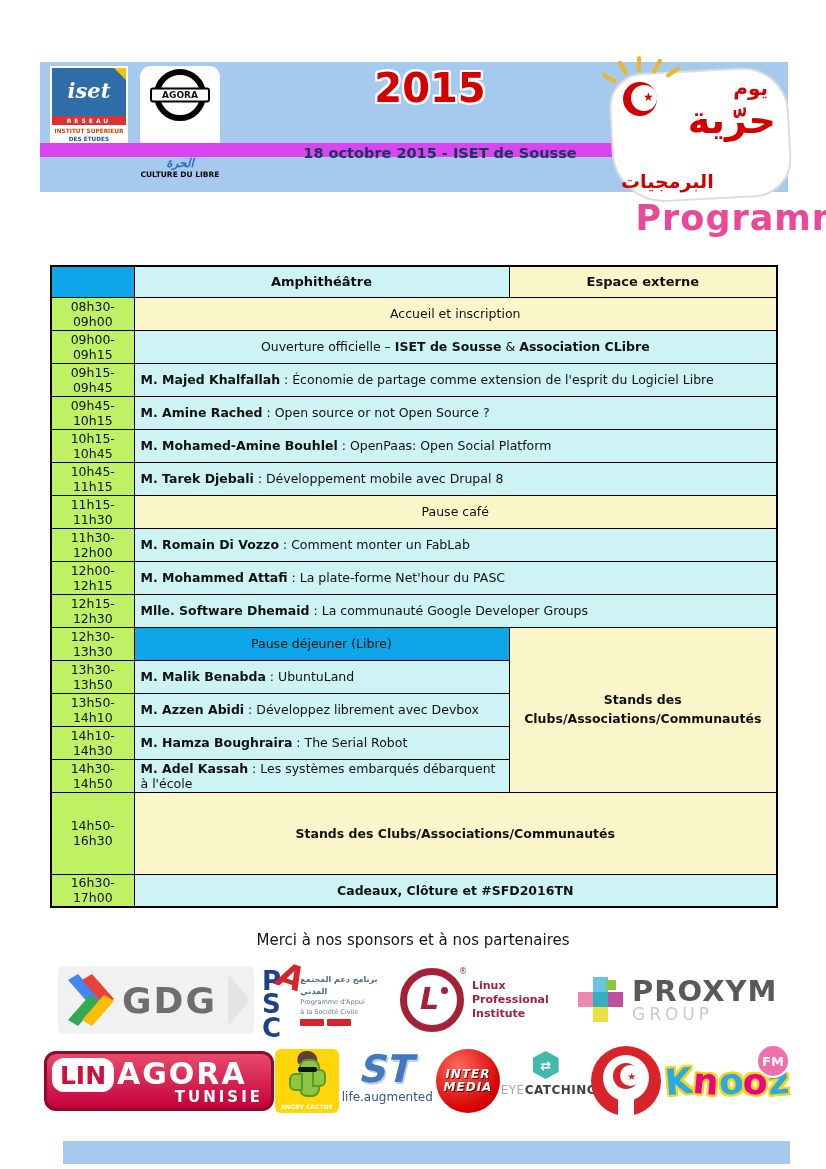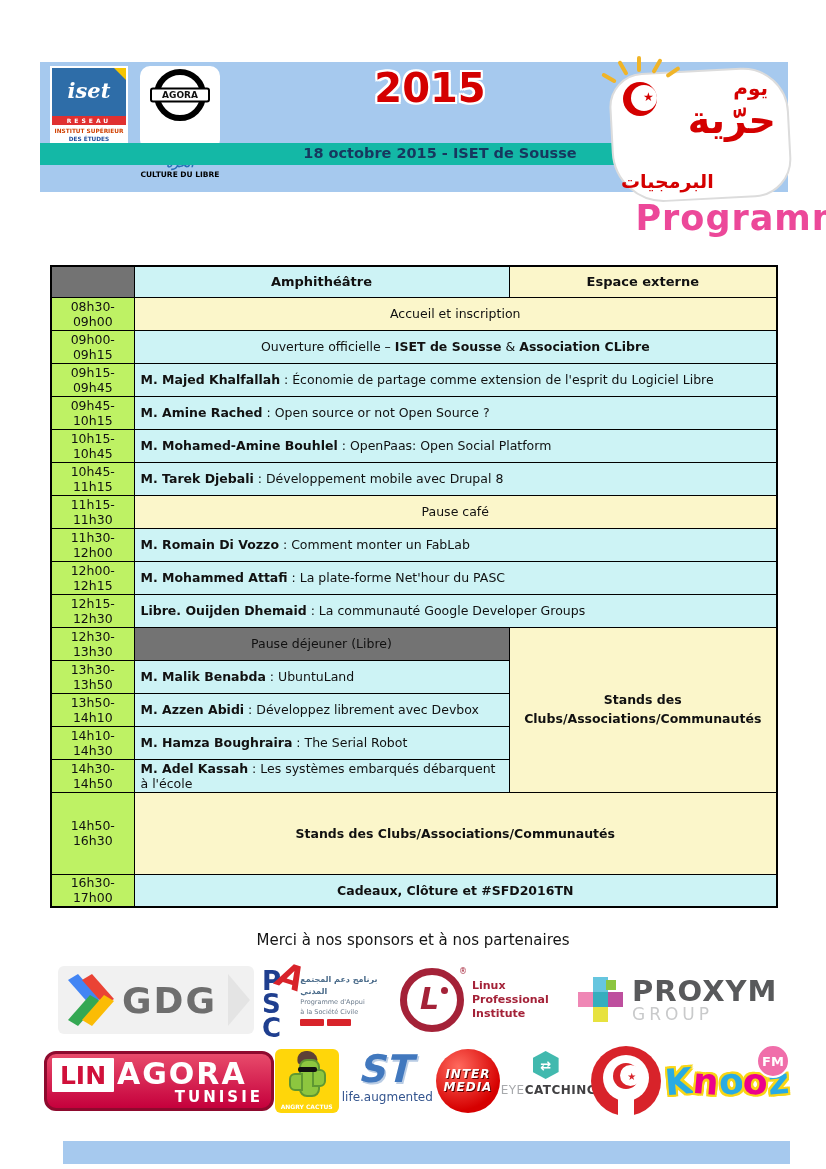--- a/index.html
+++ b/index.html
@@ -1,21 +1,21 @@
 <!DOCTYPE html>
 <html><head>
 <meta charset="utf-8">
 <style>
   html,body{margin:0;padding:0;background:#fff;}
   .page{position:relative;width:826px;height:1169px;background:#fff;overflow:hidden;
         font-family:"DejaVu Sans",sans-serif;color:#111;}
 
   
   .header-band{position:absolute;left:40px;top:62px;width:748px;height:130px;background:#A6C9EE;}
-  .date-strip{position:absolute;left:0;top:81px;width:100%;height:22px;background:#14b8a6;}
+  .date-strip{position:absolute;left:0;top:81px;width:100%;height:14px;background:#d946ef;}
   .date-text{position:absolute;left:120px;top:2px;width:560px;text-align:center;
              font-size:14.5px;font-weight:bold;color:#17375E;}
   .outline-white{text-shadow:-2px -2px 0 #fff,2px -2px 0 #fff,-2px 2px 0 #fff,2px 2px 0 #fff,
                  0 -2px 0 #fff,0 2px 0 #fff,-2px 0 0 #fff,2px 0 0 #fff;}
   .header-title{position:absolute;left:180px;top:6px;width:420px;text-align:center;line-height:1.15;}
   .t1{font-size:28px;font-weight:bold;color:#F2CF3C;letter-spacing:0.5px;}
   .t2{font-size:40px;font-weight:bold;color:#D40000;margin-top:-3px;}
 
   
   .iset{position:absolute;left:10px;top:4px;width:78px;height:84px;background:#fff;padding:2px;box-sizing:border-box;}
@@ -51,21 +51,21 @@
   .prog-title{position:absolute;left:0;top:198px;width:100%;text-align:right;
               font-size:35px;font-weight:bold;color:#ec4899;letter-spacing:1px;margin-left:48px;}
 
   
   .sched-wrap{position:absolute;left:50px;top:265px;width:726px;}
   table.sched{border-collapse:collapse;width:100%;table-layout:fixed;border:2px solid #000;}
   .sched th,.sched td{border:1px solid #000;font-size:12.5px;padding:0 6px;box-sizing:border-box;}
   .sched th{height:31px;font-size:13px;}
   .sched td{height:33px;}
   .time-cell{background:#bef264;text-align:center;font-size:11.5px;padding:0 2px;}
-  .bg-cyan{background:#CDF3F5;} .bg-yellow{background:#FBF6CA;} .bg-white{background:#737373;margin-left:12px;}
+  .bg-cyan{background:#CDF3F5;} .bg-yellow{background:#FBF6CA;} .bg-white{background:#0ea5e9;margin-left:12px;}
   .align-center{text-align:center;} .align-left{text-align:left;padding-left:10px;}
   .seg-bold{font-weight:bold;}
   td.merged{font-weight:bold;text-align:center;line-height:1.5;}
 
   
   .sponsors-title{position:absolute;left:0;top:931px;width:100%;text-align:center;font-size:15px;color:#141414;}
   .sp-row1{position:absolute;left:58px;top:960px;width:700px;height:80px;display:flex;align-items:center;justify-content:space-between;}
   .sp-row2{position:absolute;left:44px;top:1044px;width:748px;height:74px;display:flex;align-items:center;justify-content:space-between;}
 
   
@@ -96,21 +96,21 @@
   
   .proxym{width:180px;height:58px;display:flex;align-items:center;gap:8px;}
   .px-ico{position:relative;width:46px;height:46px;flex:none;}
   .px-sq{position:absolute;width:15px;height:15px;}
   .px-text .px-main{font-size:29px;font-weight:bold;color:#58595B;letter-spacing:1px;line-height:1;}
   .px-text .px-sub{font-size:17px;color:#C9CACB;letter-spacing:4px;line-height:1;}
 
   
   .lina{position:relative;width:230px;height:60px;background:linear-gradient(180deg,#E84B6B,#C5003C);
         border:3px solid #8E0A2E;border-radius:12px;box-sizing:border-box;flex:none;}
-  .lina-lin{position:absolute;left:5px;top:4px;width:62px;height:34px;background:#fff;border-radius:1px;
+  .lina-lin{position:absolute;left:5px;top:4px;width:62px;height:34px;background:#fff;border-radius:12px;
             display:flex;align-items:center;justify-content:center;font-size:25px;font-weight:bold;color:#D0103A;}
   .lina-agora{position:absolute;left:70px;top:2px;font-size:30px;font-weight:bold;color:#fff;letter-spacing:2px;}
   .lina-tun{position:absolute;right:8px;bottom:2px;font-size:15px;font-weight:bold;color:#fff;letter-spacing:3px;}
 
   
   .cactus{position:relative;width:64px;height:64px;background:#FFD60A;border-radius:6px;flex:none;}
   .cact-hair{position:absolute;left:22px;top:2px;width:20px;height:12px;background:#5D4037;border-radius:8px 10px 2px 2px;transform:rotate(-8deg);}
   .cact-body{position:absolute;left:24px;top:10px;width:17px;height:34px;background:#8DC63F;border:2px solid #5E9732;border-radius:8px;}
   .cact-armL{position:absolute;left:14px;top:24px;width:10px;height:14px;background:#8DC63F;border:2px solid #5E9732;border-radius:6px 0 0 6px;}
   .cact-armR{position:absolute;right:13px;top:20px;width:10px;height:14px;background:#8DC63F;border:2px solid #5E9732;border-radius:0 6px 6px 0;}
@@ -254,21 +254,21 @@
           <tr>
             <td class="time-cell">11h30-12h00</td>
             <td colspan="2" class="bg-cyan align-left"><span class="seg-bold">M. Romain Di Vozzo</span><span> : Comment monter un FabLab</span></td>
           </tr>
           <tr>
             <td class="time-cell">12h00-12h15</td>
             <td colspan="2" class="bg-cyan align-left"><span class="seg-bold">M. Mohammed Attafi</span><span> : La plate-forme Net'hour du PASC</span></td>
           </tr>
           <tr>
             <td class="time-cell">12h15-12h30</td>
-            <td colspan="2" class="bg-cyan align-left"><span class="seg-bold">Libre. Ouijden Dhemaid</span><span> : La communauté Google Developer Groups</span></td>
+            <td colspan="2" class="bg-cyan align-left"><span class="seg-bold">Mlle. Software Dhemaid</span><span> : La communauté Google Developer Groups</span></td>
           </tr>
           <tr>
             <td class="time-cell">12h30-13h30</td>
             <td colspan="1" class="bg-white align-center"><span>Pause déjeuner (Libre)</span></td>
             <td rowspan="5" class="bg-yellow merged">
               <div>Stands des</div>
               <div>Clubs/Associations/Communautés</div>
             </td>
           </tr>
           <tr>

